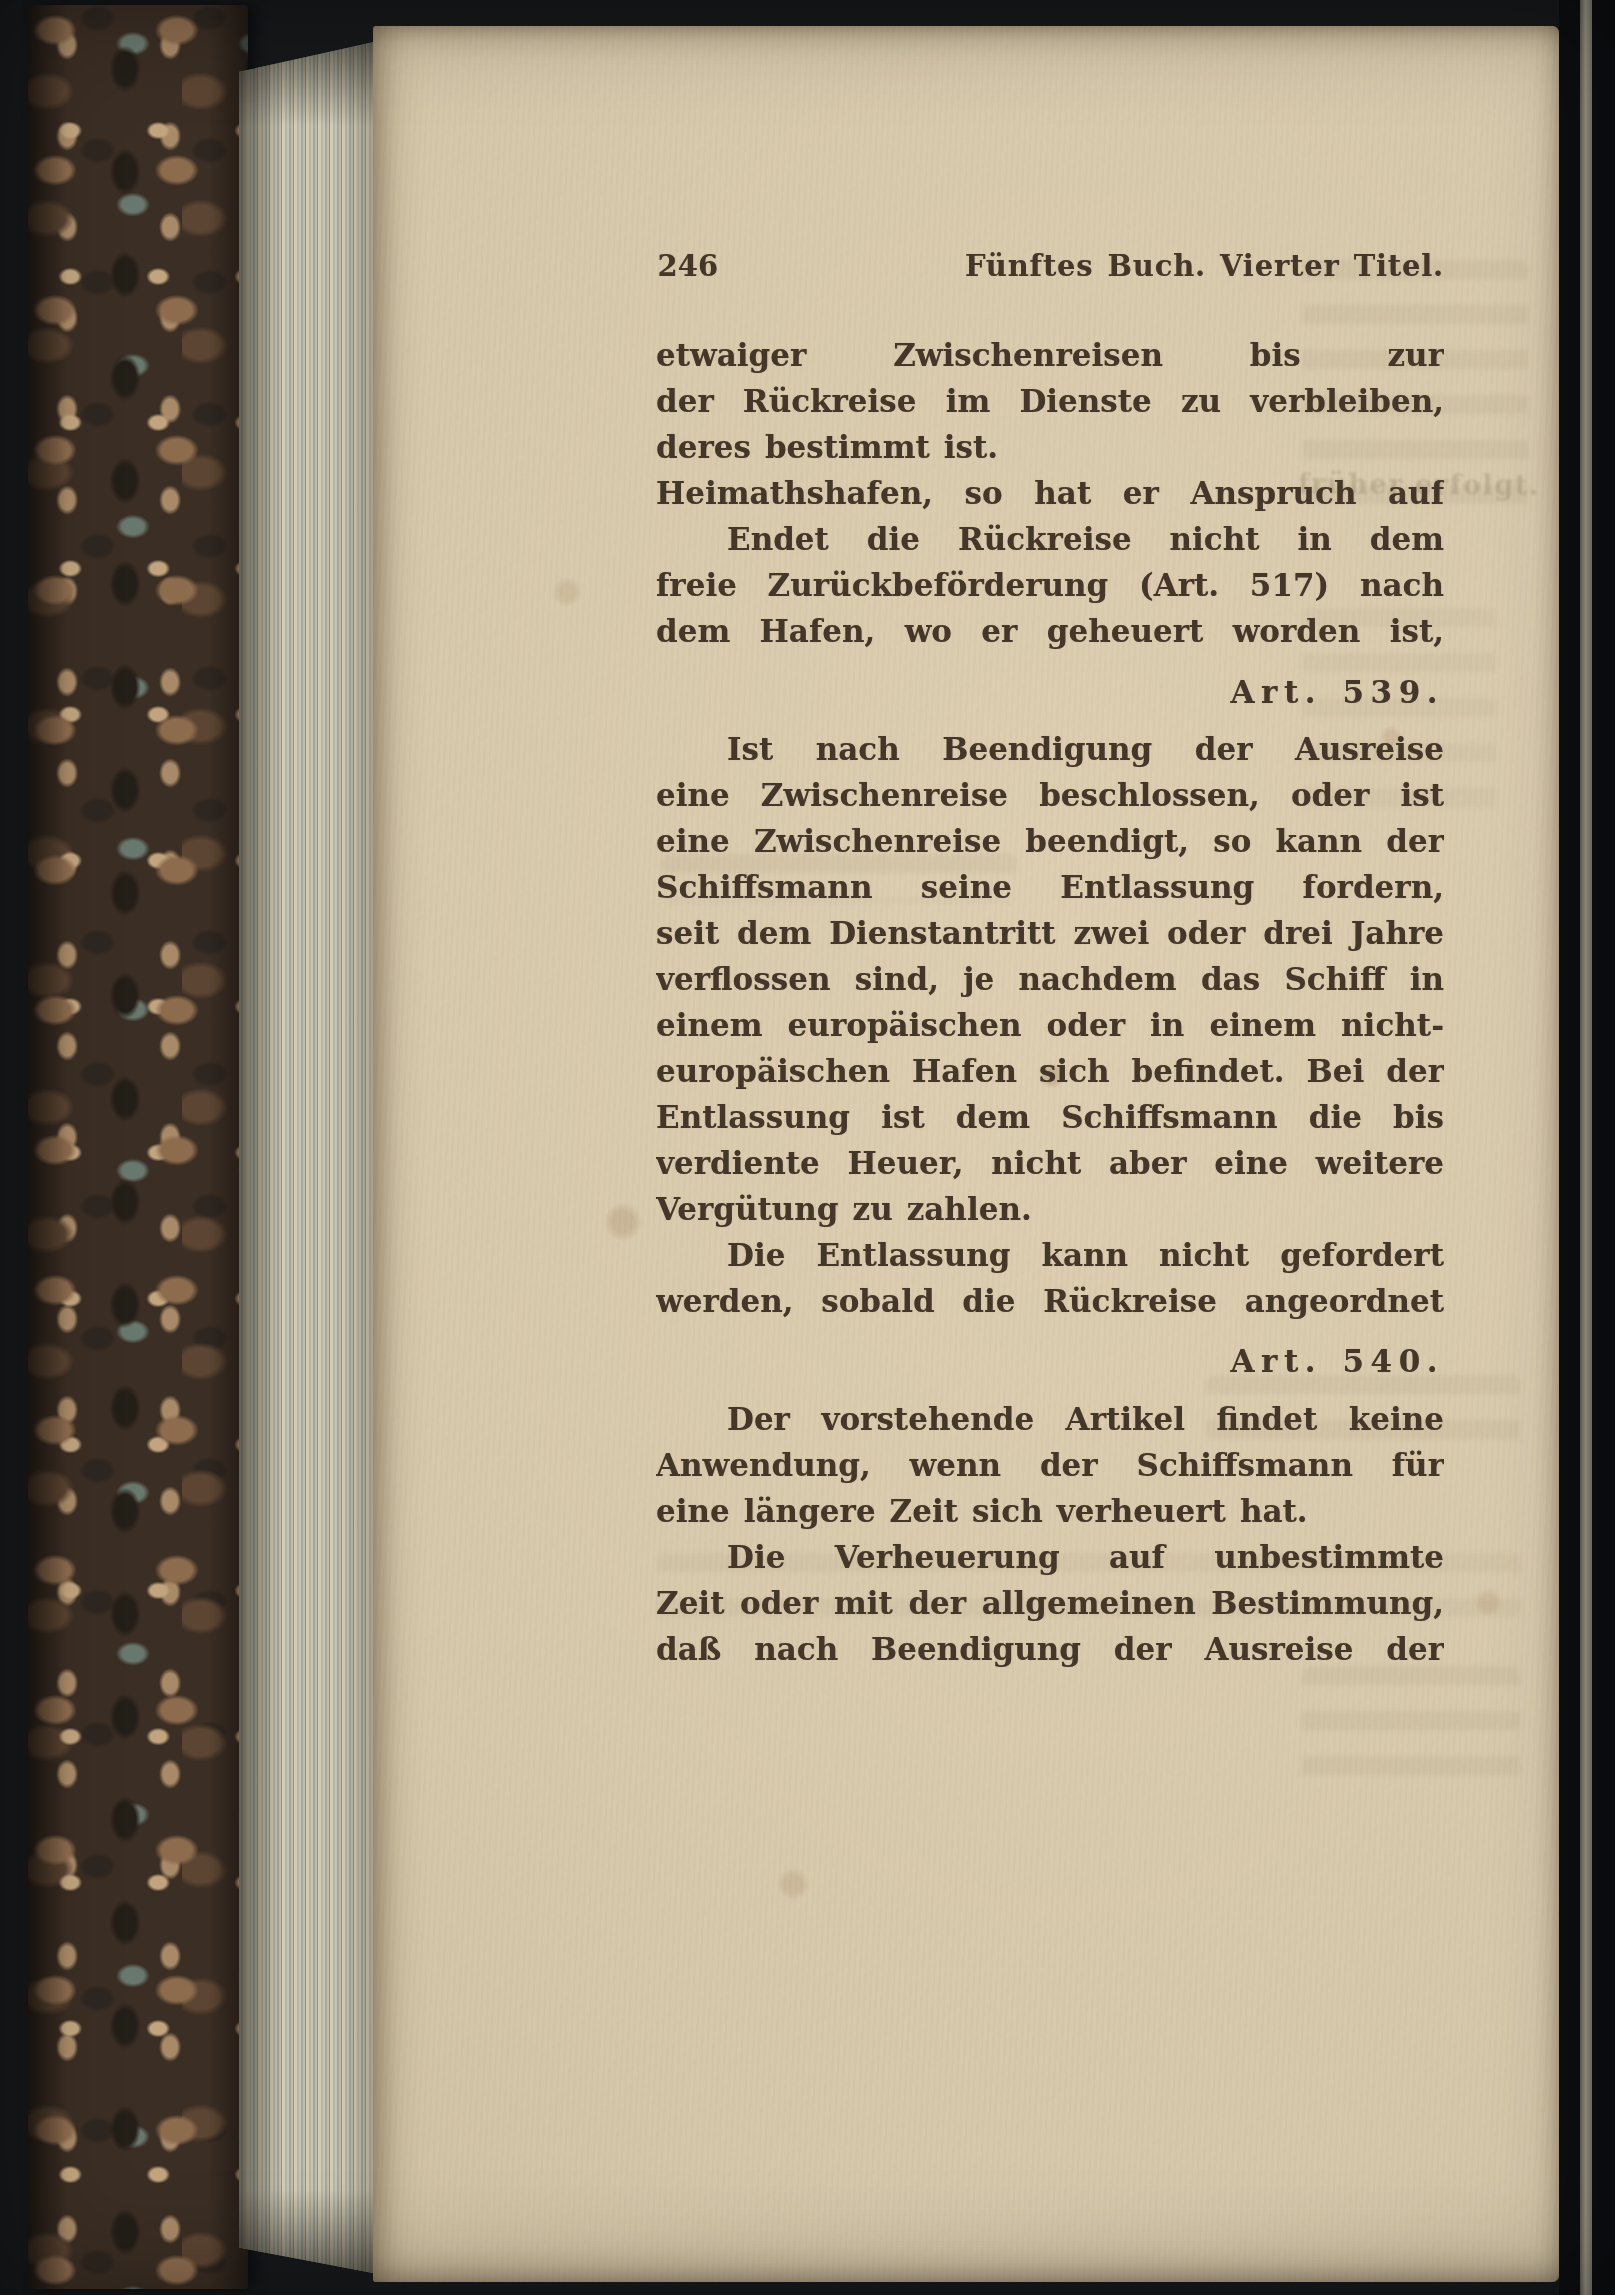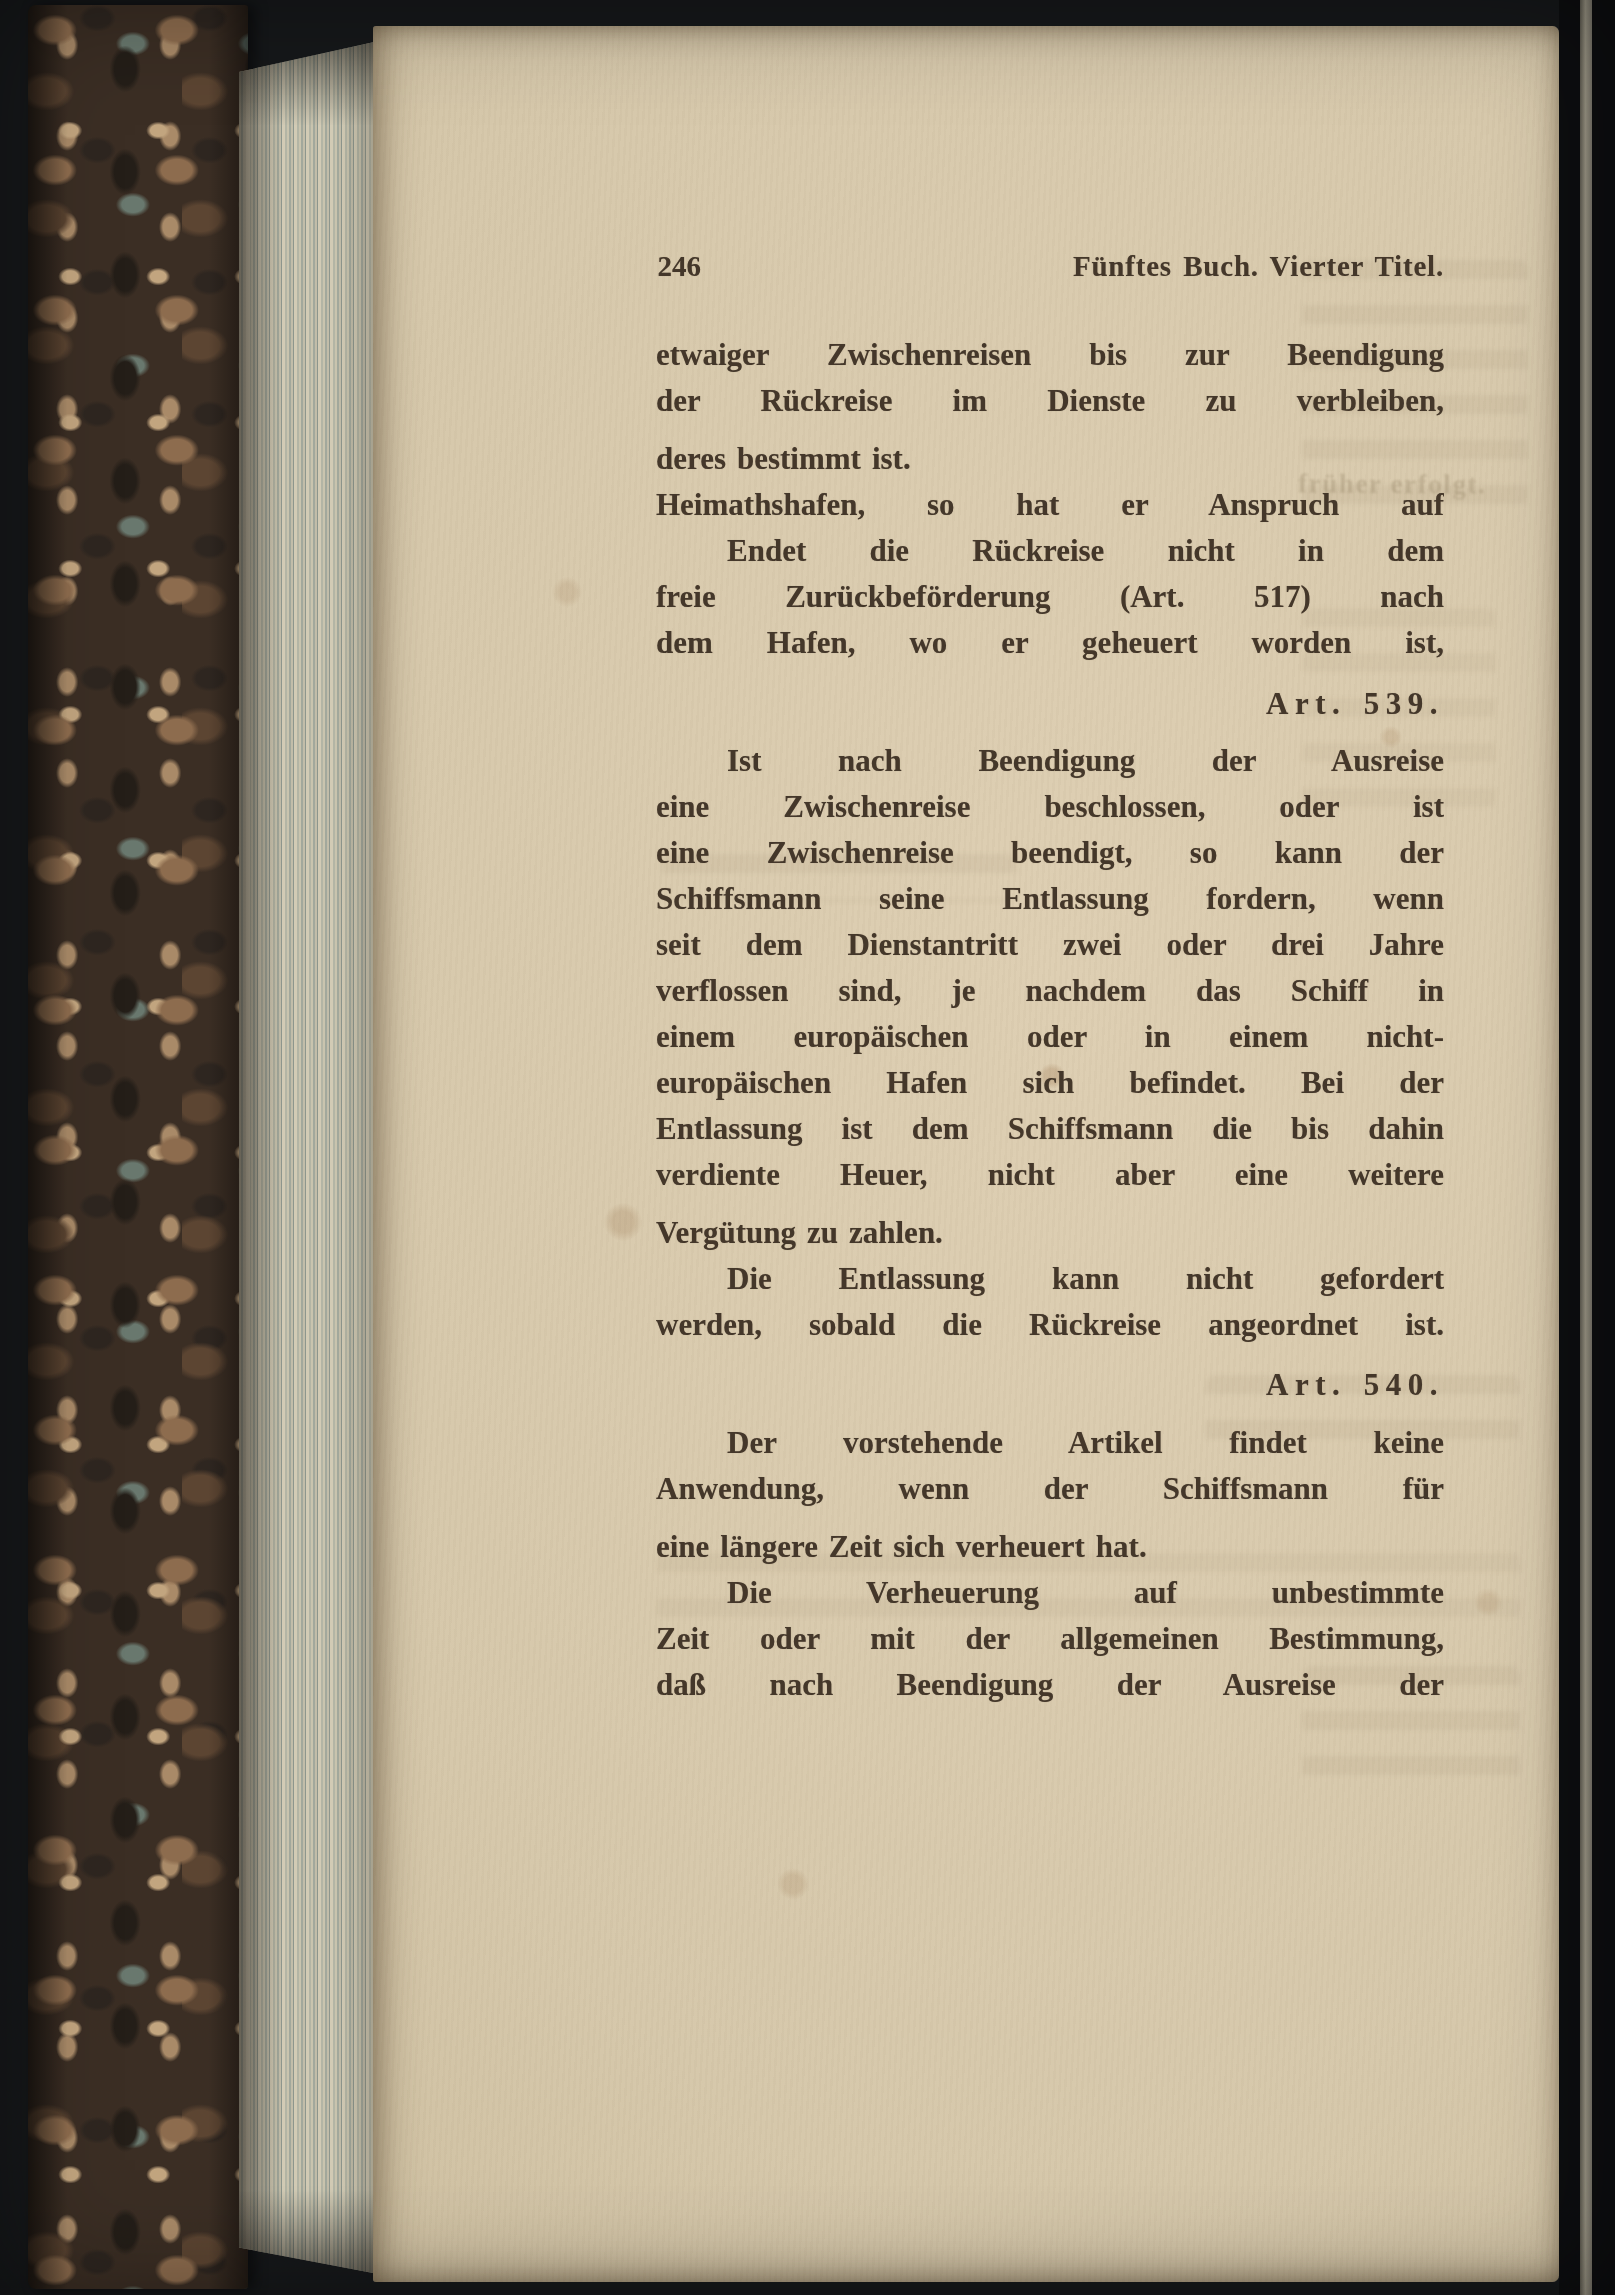--- a/index.html
+++ b/index.html
@@ -2,21 +2,21 @@
 <html style="font-size:13px"><head>
 <meta charset="utf-8">
 <style>
   html, body { margin: 0; padding: 0; }
   body {
     width: 1616px; height: 2295px;
     background: #16181a;
     font-family: "DejaVu Serif", "Liberation Serif", serif;
     overflow: hidden;
   }
-  .scene { position: relative; width: 1616px; height: 2295px; overflow: hidden; font-family: Liberation Serif, serif; }
+  .scene { position: relative; width: 1616px; height: 2295px; overflow: hidden; }
   .scene::after {
     content: ""; position: absolute; inset: 0; pointer-events: none;
     box-shadow: inset 0 0 113px rgba(0,0,0,.38);
   }
 
   
   .board {
     position: absolute; left: 27.5px; top: 4.8px; bottom: 6.5px; width: 220px;
     border-radius: 8px 3.2px 3.2px 8px;
     background-color: #3b2e24;
@@ -100,21 +100,21 @@
   .page-head { position: relative; height: 46px; line-height: 46px; font-size: 29px; }
   .pnum  { position: absolute; left: 1.6px; top: 0; }
   .htitle { display: block; text-align: right; letter-spacing: 0.8px; }
 
   .body-col { margin-top: 43px; }
   .para { margin: 0; }
   .line {
     height: 46px; line-height: 46px; overflow: hidden;
     text-align: justify; text-align-last: justify;
   }
-  .line.last { text-align-last: left; margin-top: 12px; }
+  .line.last { text-align-last: left; }
   .line.indent { text-indent: 71px; }
   .art-heading {
     height: 46px; line-height: 46px; margin: 14.5px 0 11.3px;
     text-align: right; letter-spacing: 6.5px;
   }
 
   
   .edge-right { position: absolute; right: 0; top: 0; bottom: 0; width: 57px; background: #0d0e10; }
   .edge-right::before {
     content: ""; position: absolute; right: 24px; top: 0; bottom: 0; width: 12px;

